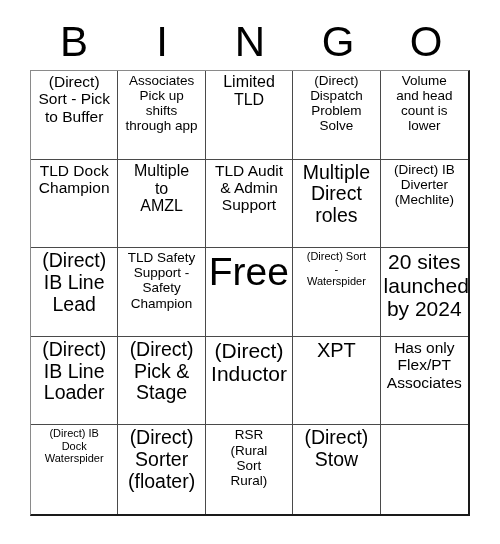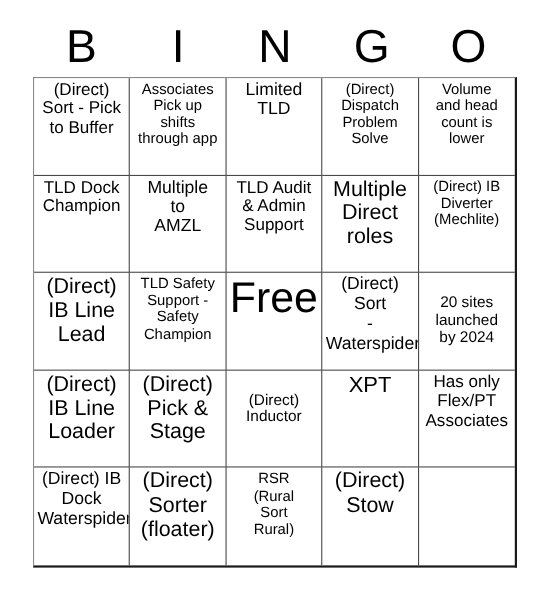--- a/index.html
+++ b/index.html
@@ -79,24 +79,24 @@
   .cell:nth-child(n+21) { border-bottom: none; }
 
   .cell-text {
     display: block;
     width: 100%;
     line-height: 1.12;
     white-space: pre-line;
     font-family: "Liberation Sans", sans-serif;
     font-weight: 400;
   }
-  .fs-12 { font-size: 16px; }
+  .fs-12 { font-size: 11px; }
   .fs-13 { font-size: 13.5px; }
   .fs-15 { font-size: 15.5px; }
-  .fs-17 { font-size: 14px; margin-top: 17px; }
+  .fs-17 { font-size: 21px; }
   .fs-19 { font-size: 19.5px; }
   .fs-22 { font-size: 16px; }
   .fs-28 { font-size: 20px; }
   .fs-32 { font-size: 39px; }
 </style>
 </head>
 <body>
 
 <div id="bingo-card">
 

